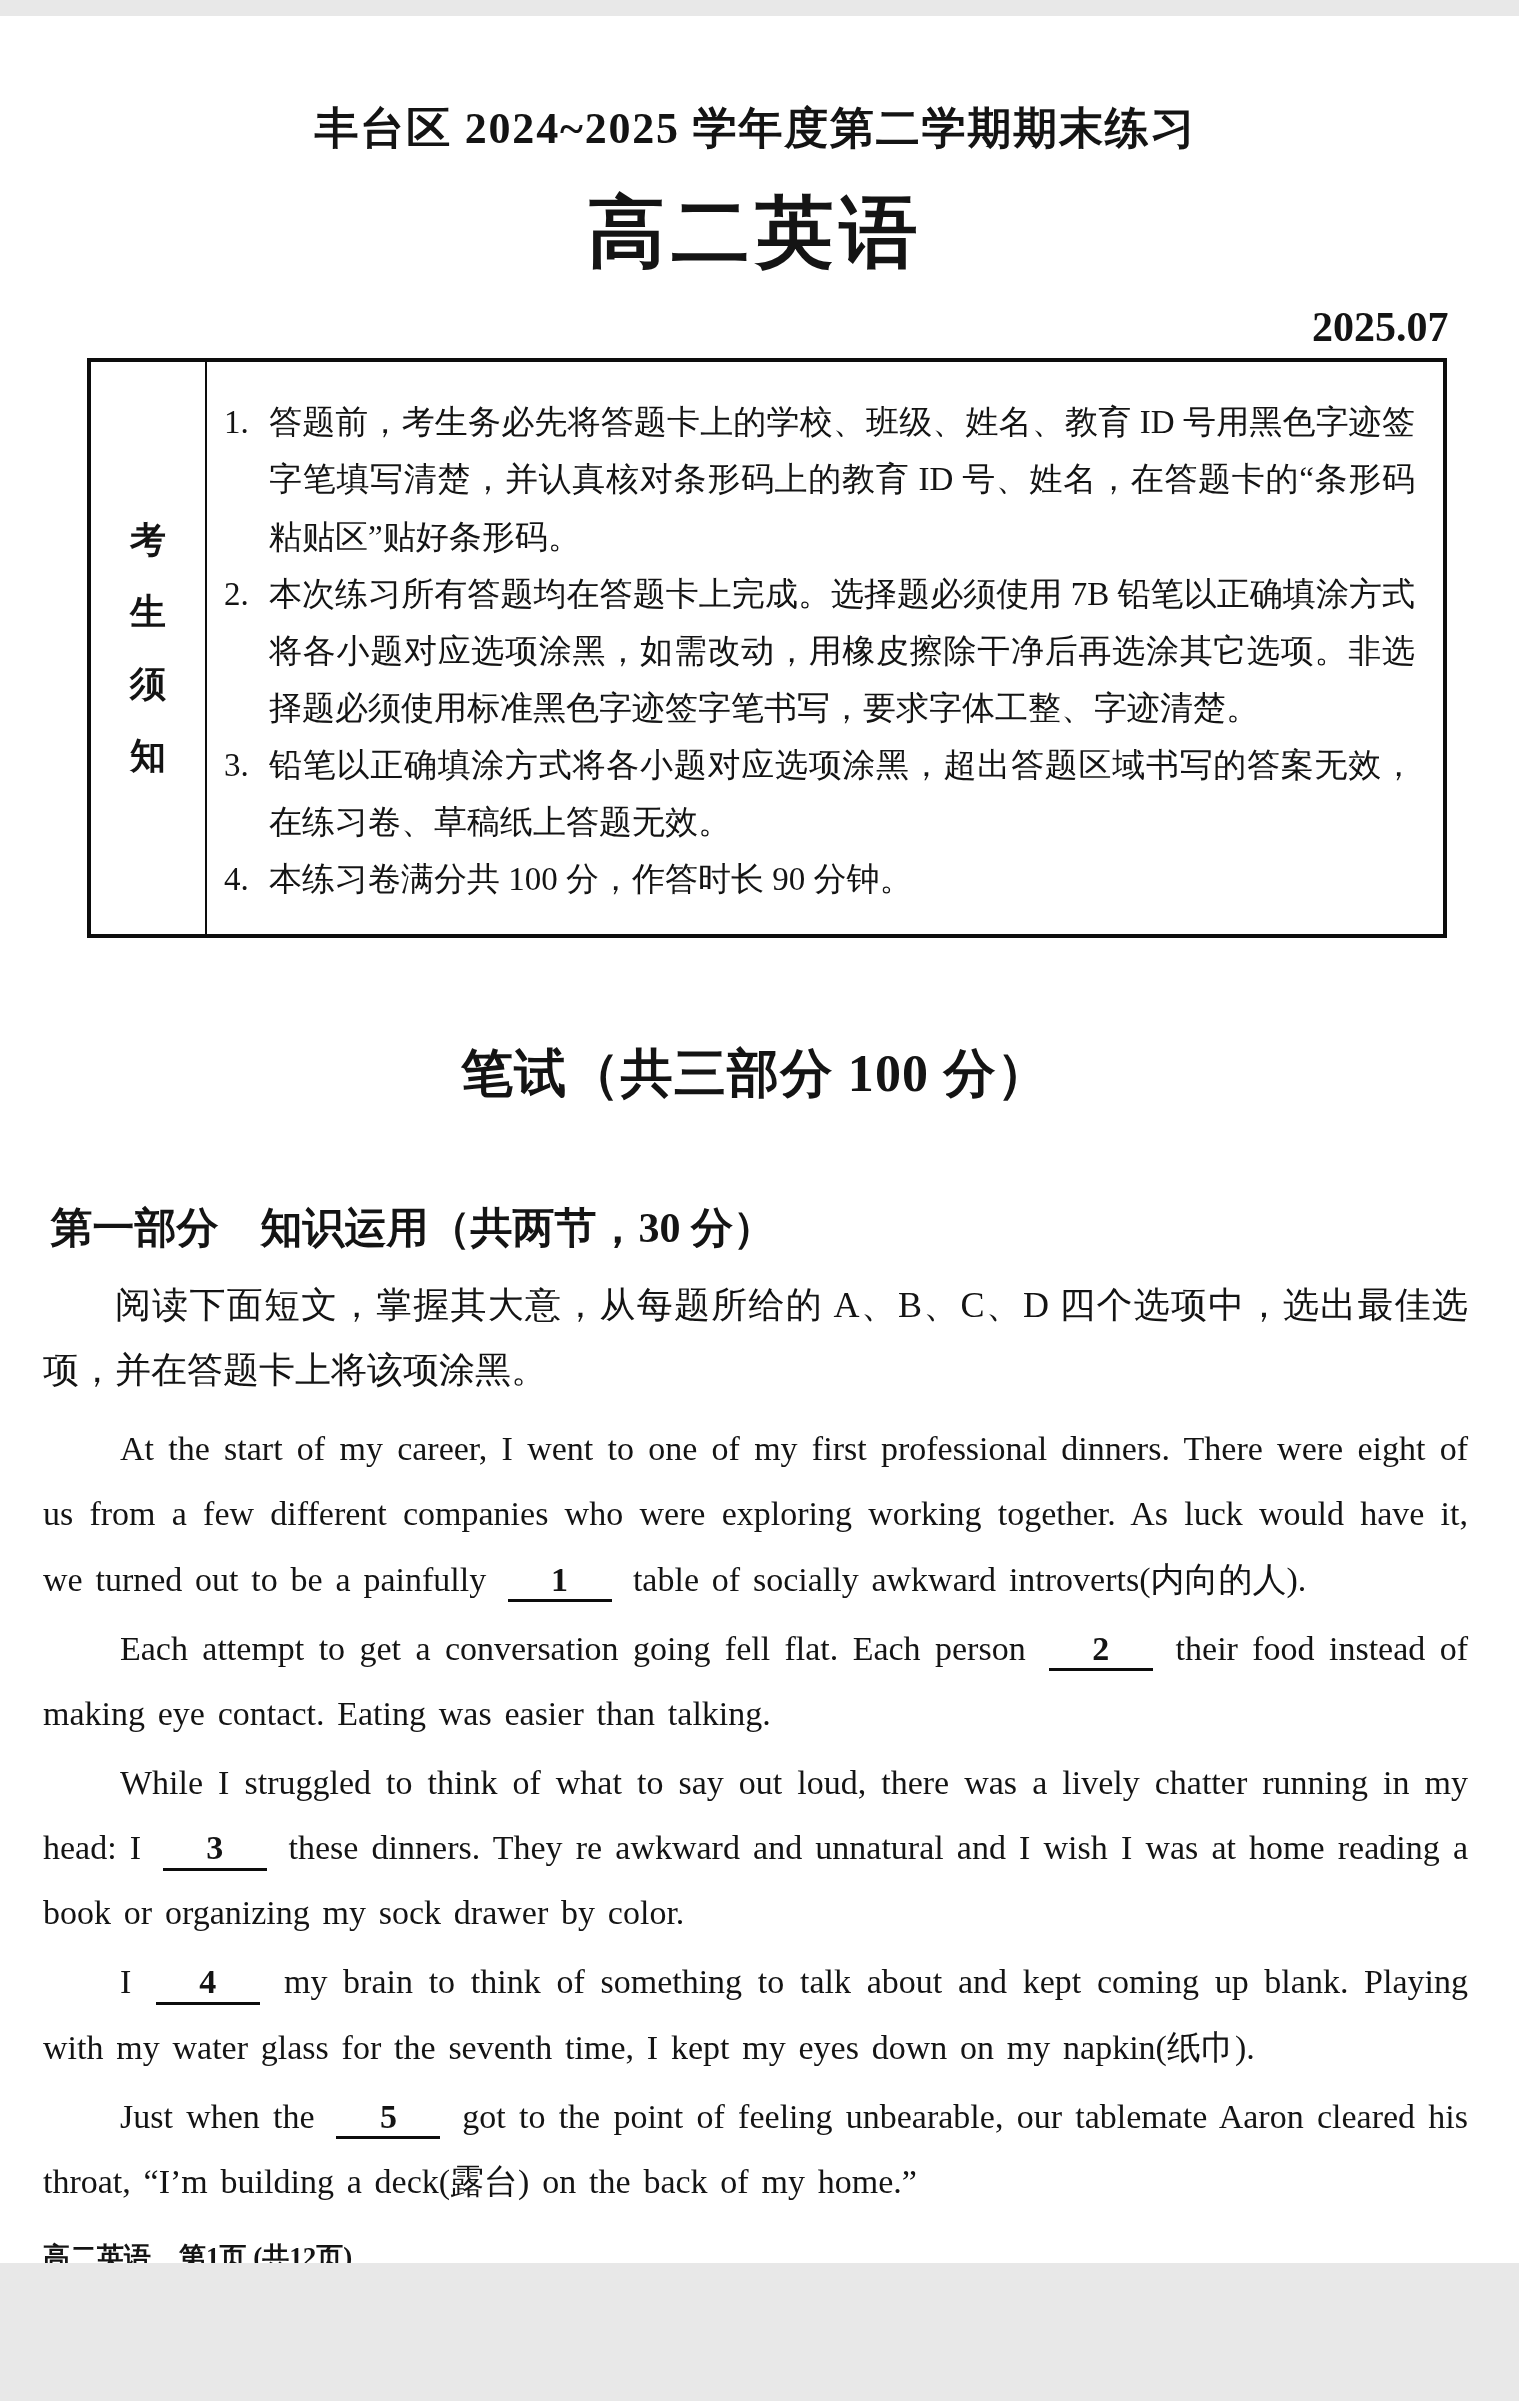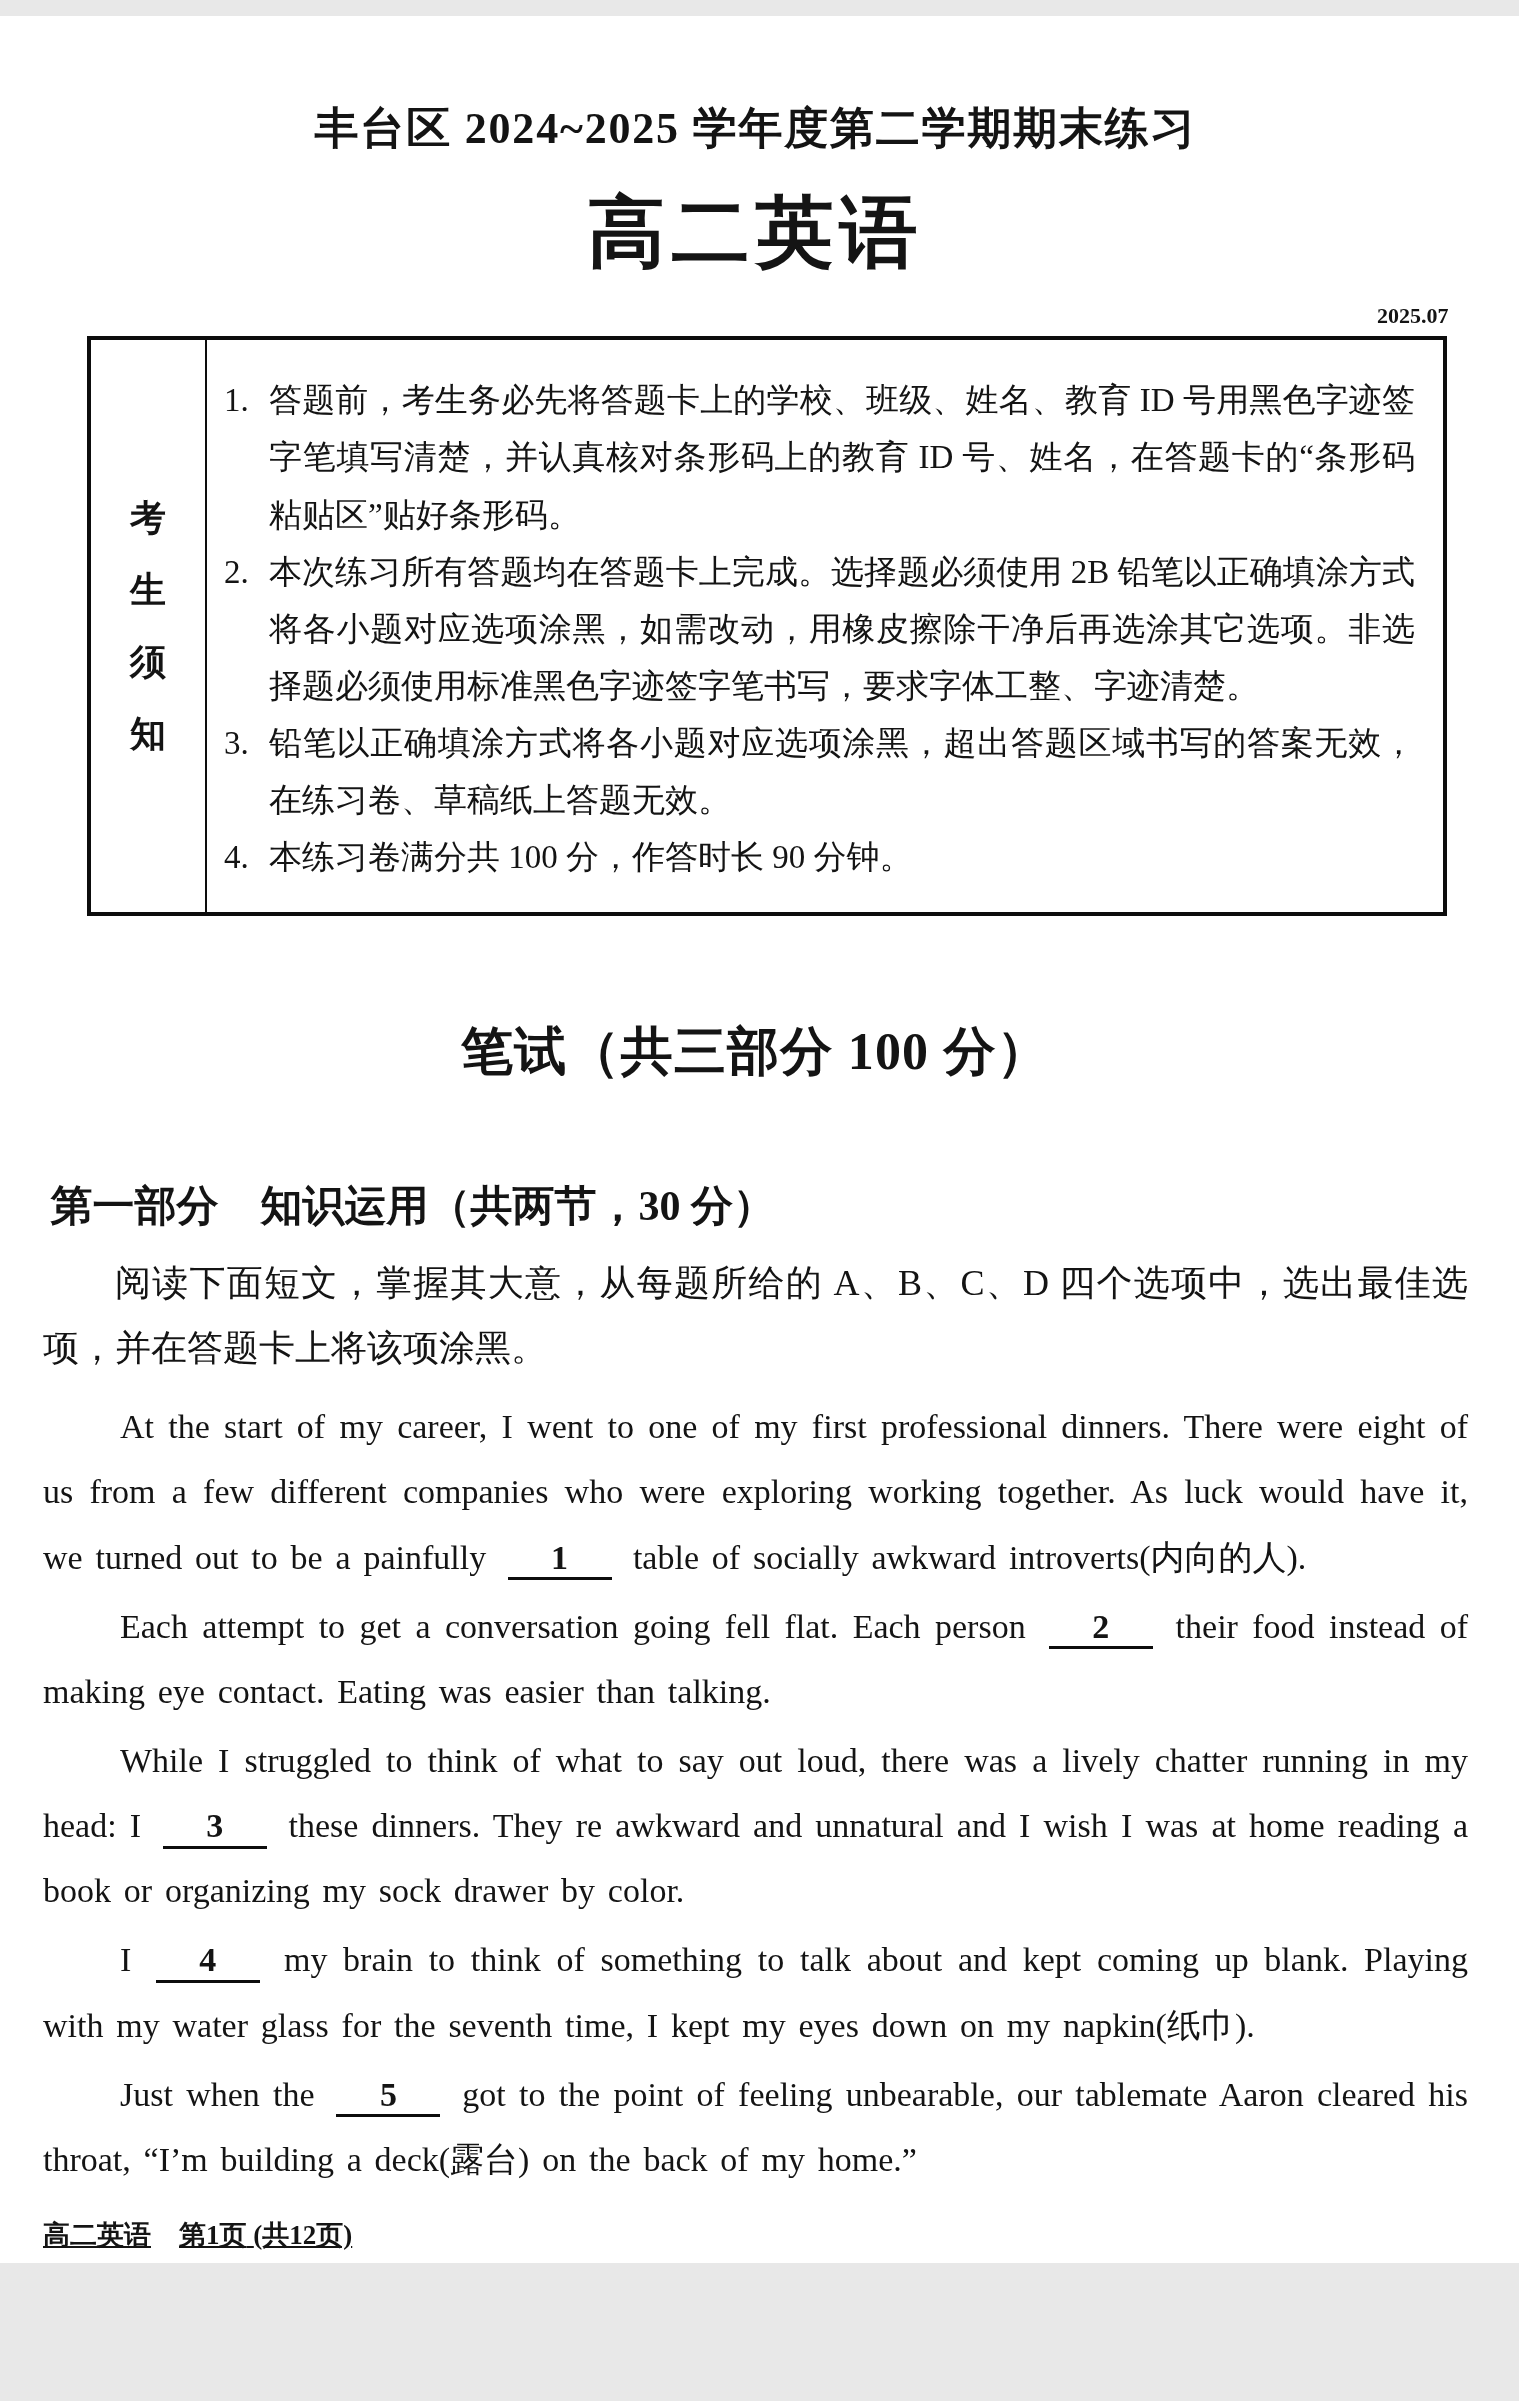--- a/index.html
+++ b/index.html
@@ -26,21 +26,21 @@
   .title2 {
     margin-top: 23px;
     text-align: center;
     font-size: 78px;
     font-weight: 900;
     letter-spacing: 6.1px;
   }
   .exam-date {
     margin-top: 17px;
     text-align: right;
-    font-size: 22px;
+    font-size: 42px;
     font-weight: bold;
     padding-right: 19.6px;
   }
   
   .notice-box {
     margin-top: 7.4px;
     margin-left: 44px;
     width: 1360px;
     box-sizing: border-box;
     border: 4.3px solid #0d0d0d;
@@ -147,21 +147,21 @@
       <span>须</span>
       <span>知</span>
     </div>
     <div class="notice-body">
       <div class="notice-item">
         <span class="num">1.</span>
         <span class="txt">答题前，考生务必先将答题卡上的学校、班级、姓名、教育 ID 号用黑色字迹签字笔填写清楚，并认真核对条形码上的教育 ID 号、姓名，在答题卡的“条形码粘贴区”贴好条形码。</span>
       </div>
       <div class="notice-item">
         <span class="num">2.</span>
-        <span class="txt">本次练习所有答题均在答题卡上完成。选择题必须使用 2B 铅笔以正确填涂方式将各小题对应选项涂黑，如需改动，用橡皮擦除干净后再选涂其它选项。非选择题必须使用标准黑色字迹签字笔书写，要求字体工整、字迹清楚。</span>
+        <span class="txt">本次练习所有答题均在答题卡上完成。选择题必须使用 7B 铅笔以正确填涂方式将各小题对应选项涂黑，如需改动，用橡皮擦除干净后再选涂其它选项。非选择题必须使用标准黑色字迹签字笔书写，要求字体工整、字迹清楚。</span>
       </div>
       <div class="notice-item">
         <span class="num">3.</span>
         <span class="txt">铅笔以正确填涂方式将各小题对应选项涂黑，超出答题区域书写的答案无效，在练习卷、草稿纸上答题无效。</span>
       </div>
       <div class="notice-item">
         <span class="num">4.</span>
         <span class="txt">本练习卷满分共 100 分，作答时长 90 分钟。</span>
       </div>
     </div>

